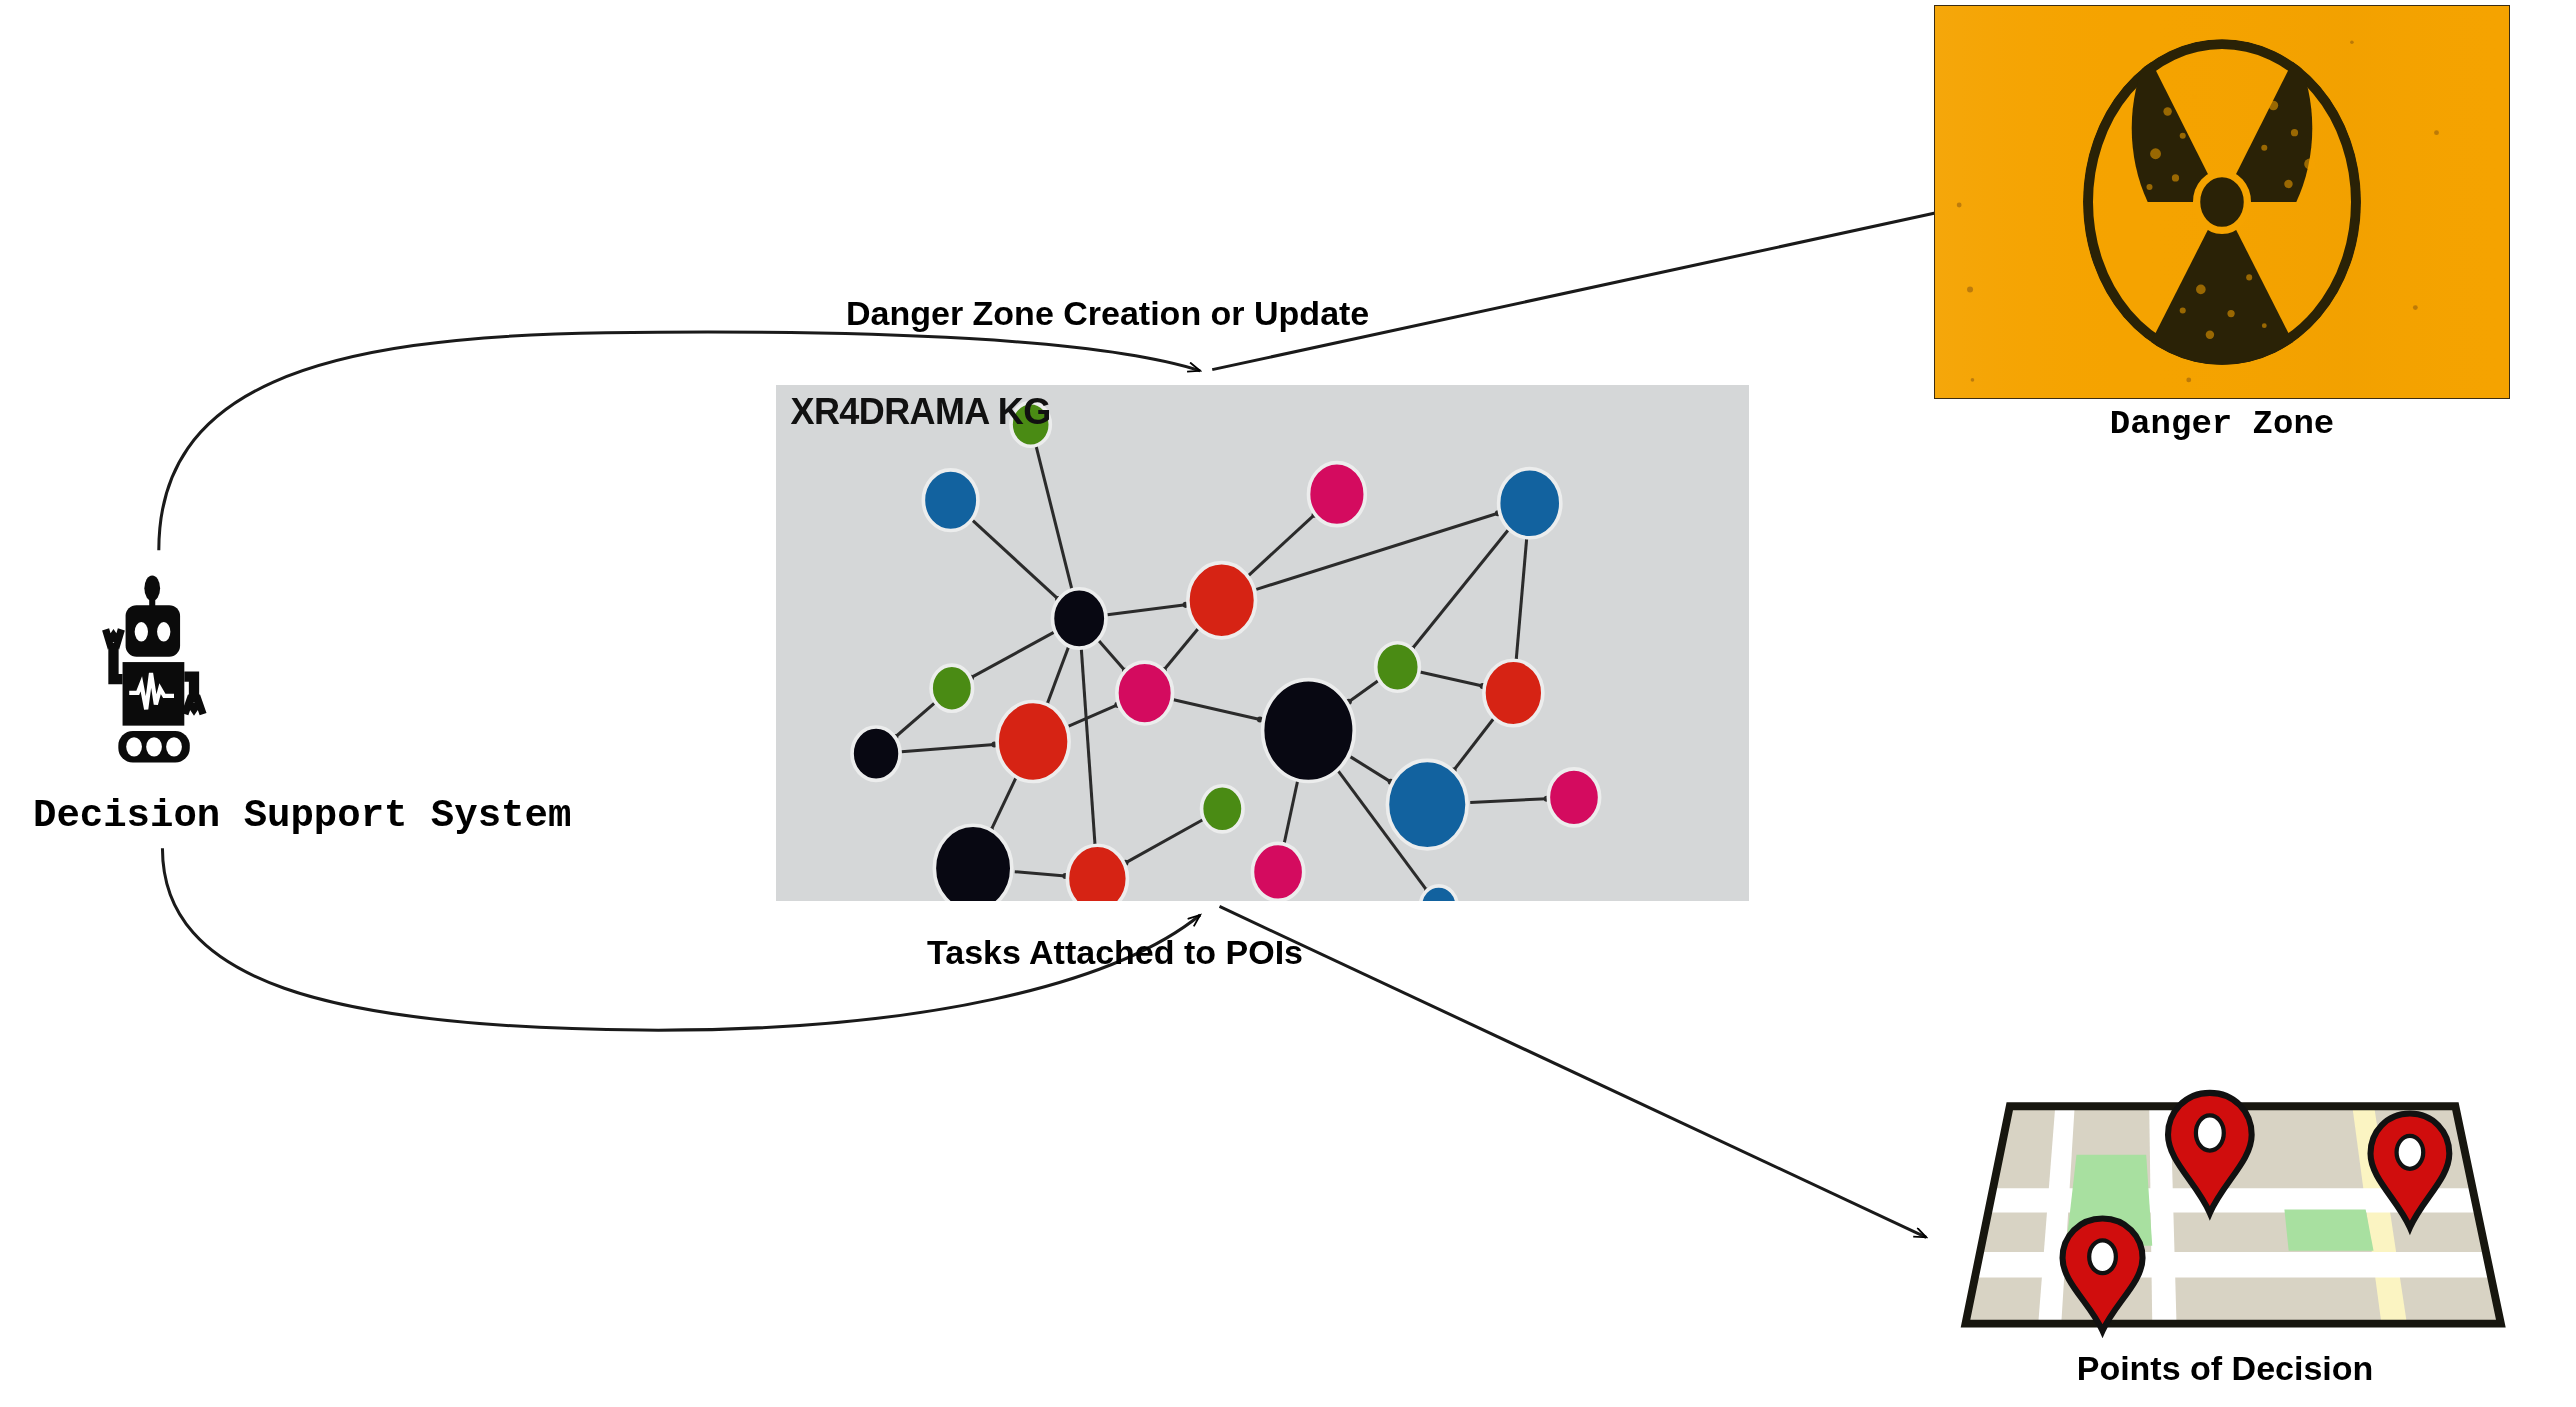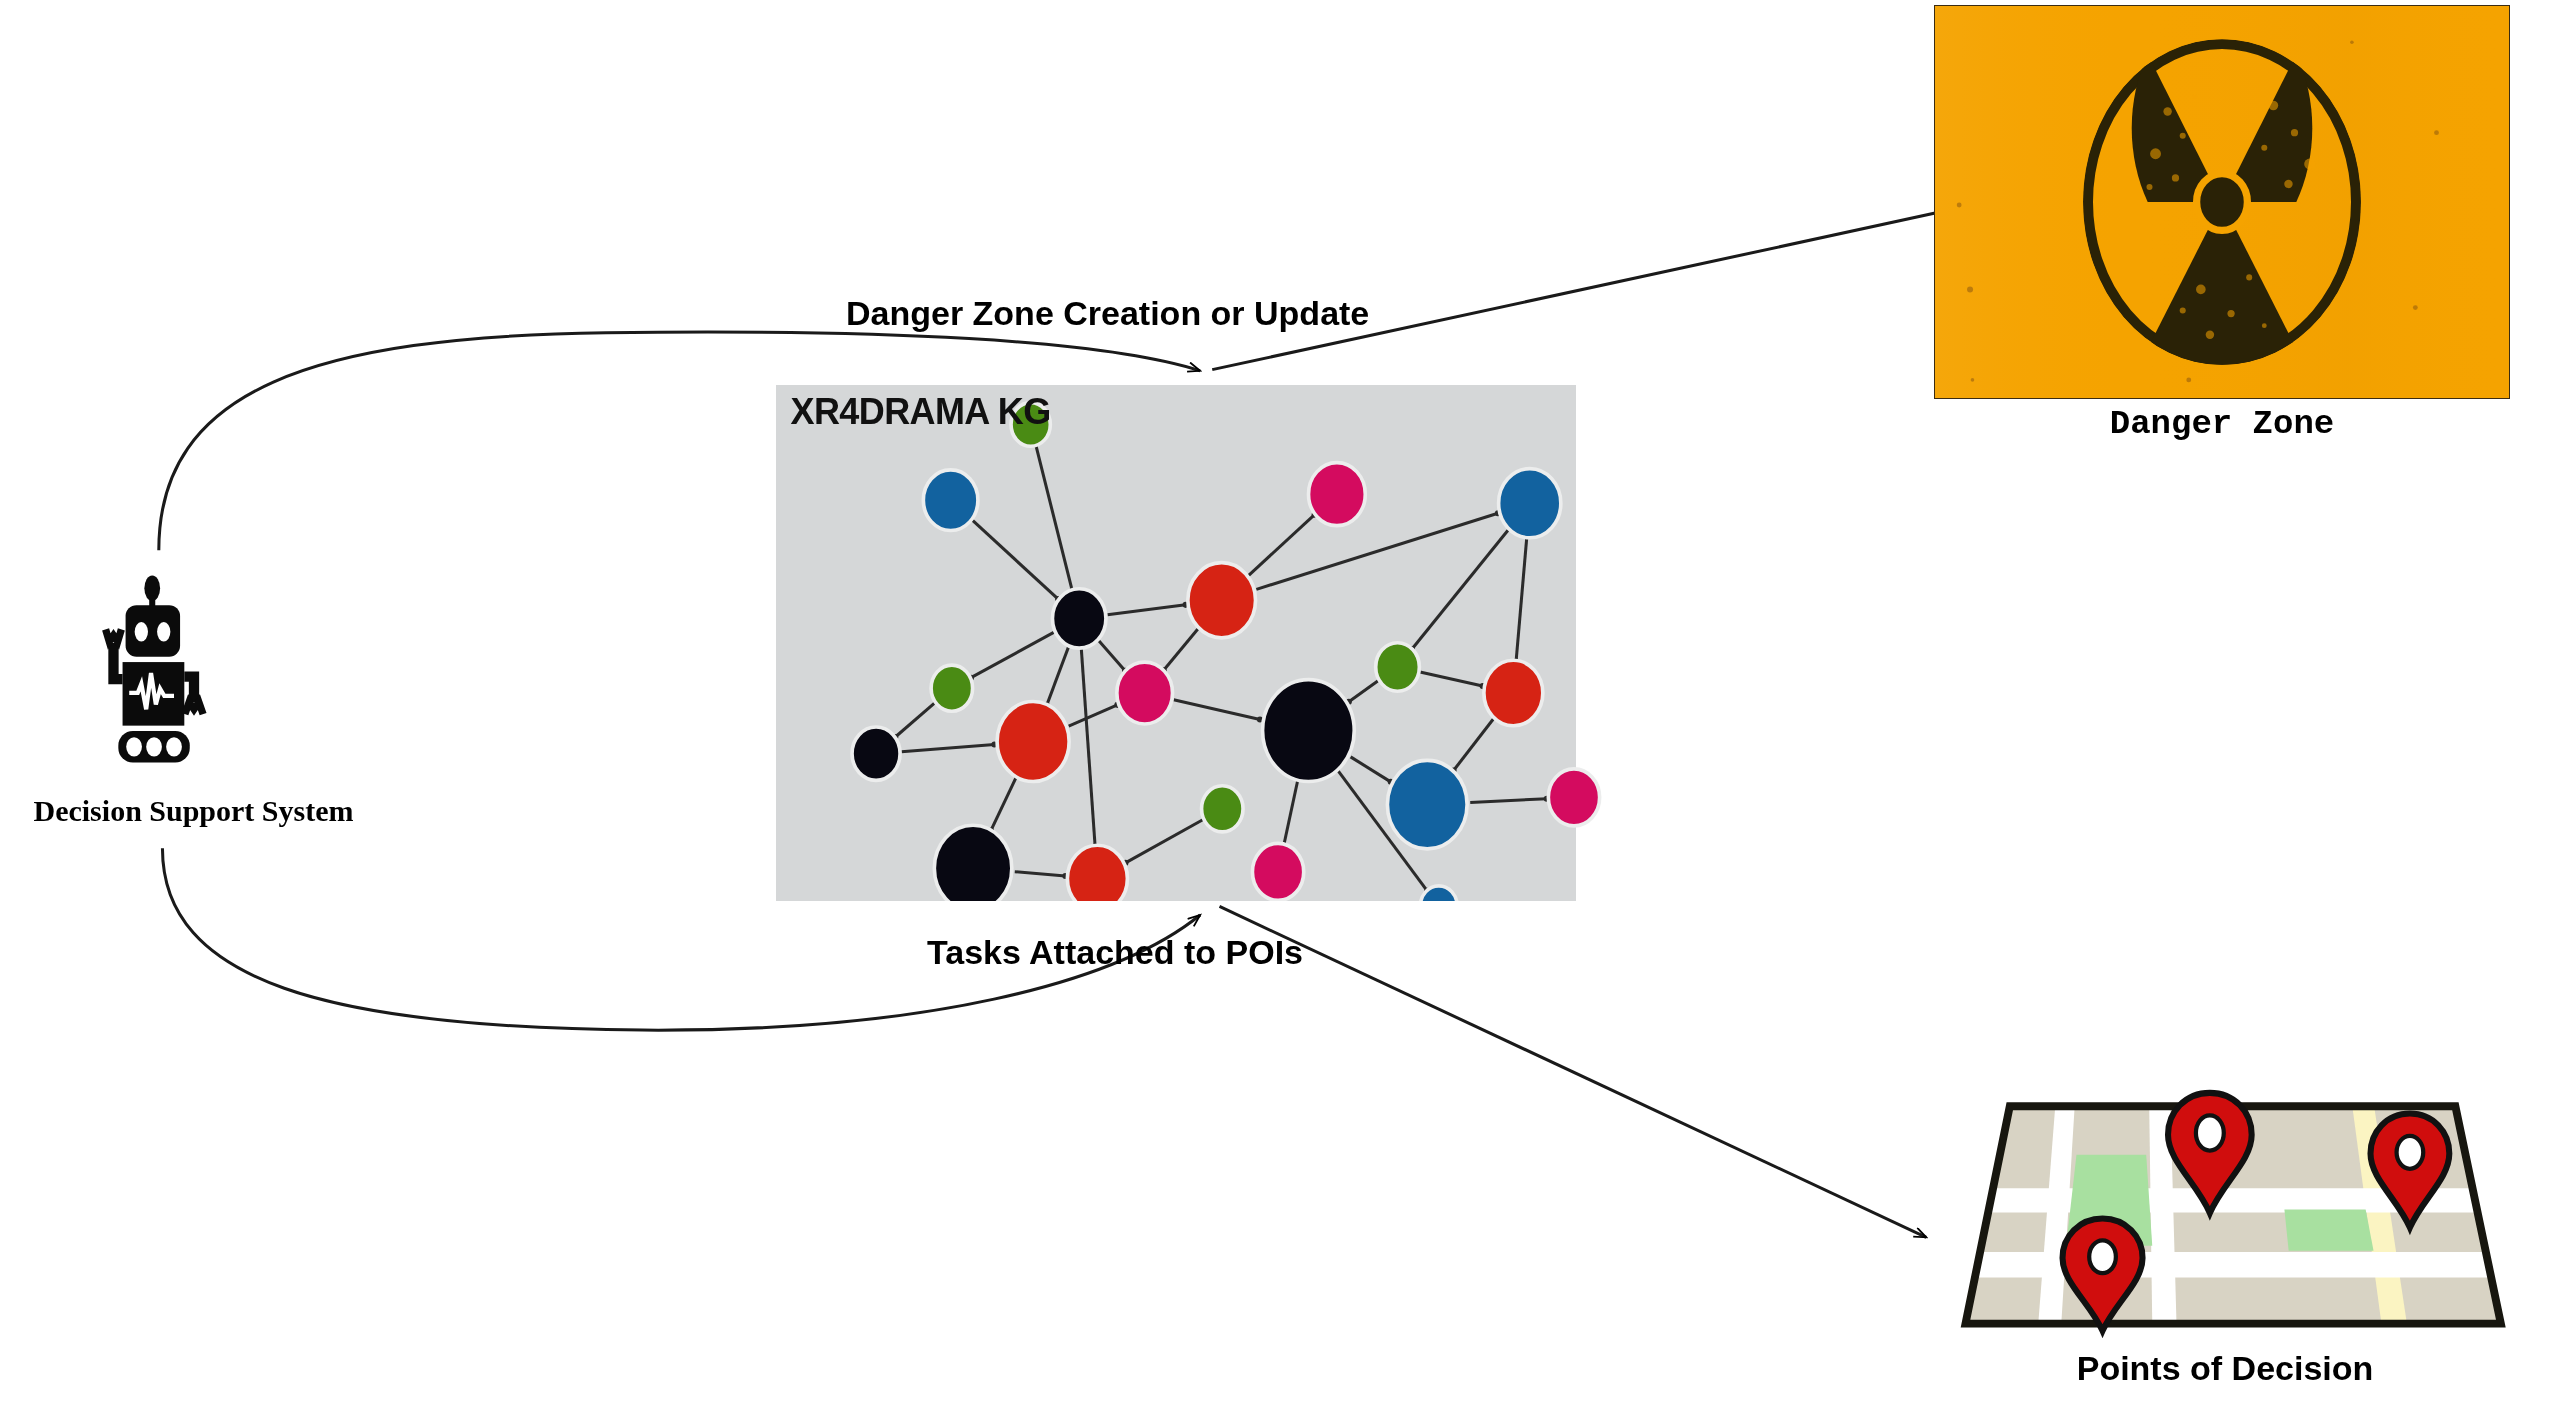--- a/index.html
+++ b/index.html
@@ -23,21 +23,21 @@
     width: 2576px;
     height: 1407px;
     pointer-events: none;
   }
 
   
   #kg-panel {
     position: absolute;
     left: 776px;
     top: 385px;
-    width: 800px;
+    width: 973px;
     height: 516px;
     background: #d5d7d8;
     text-align: center;
   }
   #kg-title {
     position: absolute;
     left: 14.5px;
     top: 6px;
     font-size: 36px;
     font-weight: bold;
@@ -69,25 +69,25 @@
   #dss-block {
     position: absolute;
     left: 33px;
     top: 564px;
     width: 321px;
     text-align: center;
   }
   #robot-icon { width: 188px; height: 224px; display: block; margin: 0 auto; }
   #dss-caption {
     margin-top: 6px;
-    font-size: 30px;
+    font-size: 39px;
     font-weight: bold;
     color: #000000;
     white-space: nowrap;
-    font-family: Liberation Serif, serif;
+    font-family: Liberation Mono, monospace;
   }
 
   
   #danger-block {
     position: absolute;
     left: 1934px;
     top: 4.8px;
     width: 576px;
   }
   #danger-sign {

